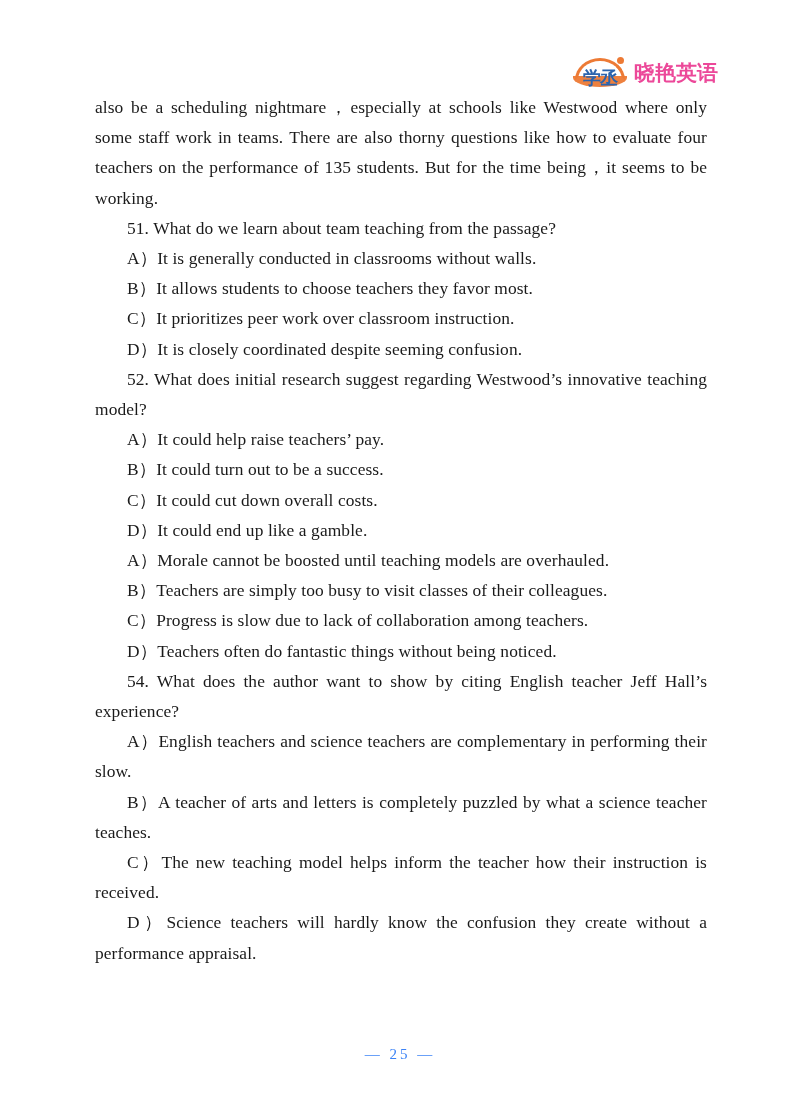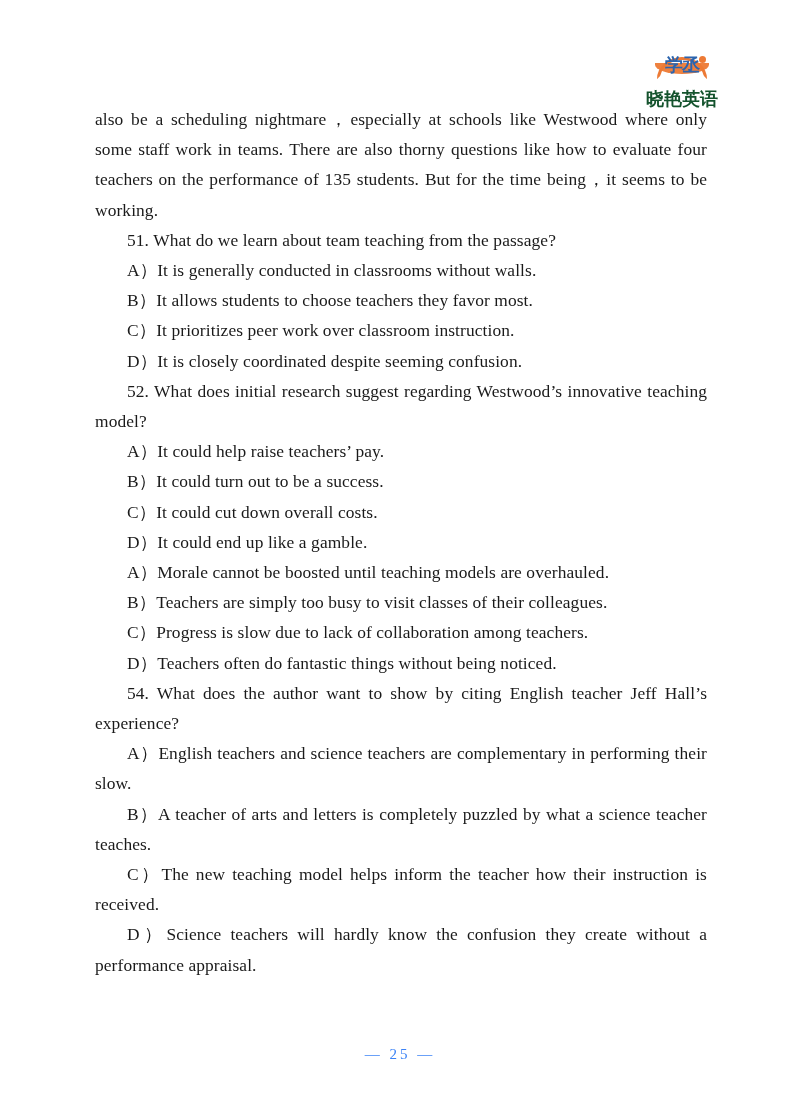--- a/index.html
+++ b/index.html
@@ -16,23 +16,22 @@
     overflow: hidden;
   }
 
   
   .logo-block {
     position: absolute;
     top: 56px;
     right: 82px;
     display: flex;
     align-items: center;
-    gap: 14px;
+    gap: 7px;
     height: 34px;
-    flex-direction: column;
   }
   .logo-emblem {
     position: relative;
     width: 54px;
     height: 32px;
     display: flex;
     align-items: flex-end;
     justify-content: center;
   }
   .logo-arc {
@@ -72,32 +71,32 @@
     bottom: 2px;
     width: 54px;
     height: 11px;
     background: #ED7A35;
     border-radius: 0 0 60% 60% / 0 0 100% 100%;
     z-index: 1;
     opacity: 0.95;
   }
   .logo-wordmark {
     font-family: "DejaVu Sans", sans-serif;
-    font-size: 18px;
+    font-size: 21px;
     font-weight: bold;
-    color: #14532d;
+    color: #ec4899;
     letter-spacing: 0px;
     line-height: 1;
   }
 
   
   .page-body {
     position: absolute;
     left: 95px;
-    top: 104px;
+    top: 92px;
     width: 612px;
   }
   p.line-block {
     margin: 0;
     font-size: 17.4px;
     line-height: 30.2px;
     text-align: justify;
     text-justify: inter-word;
     text-align-last: left;
     letter-spacing: 0.1px;

